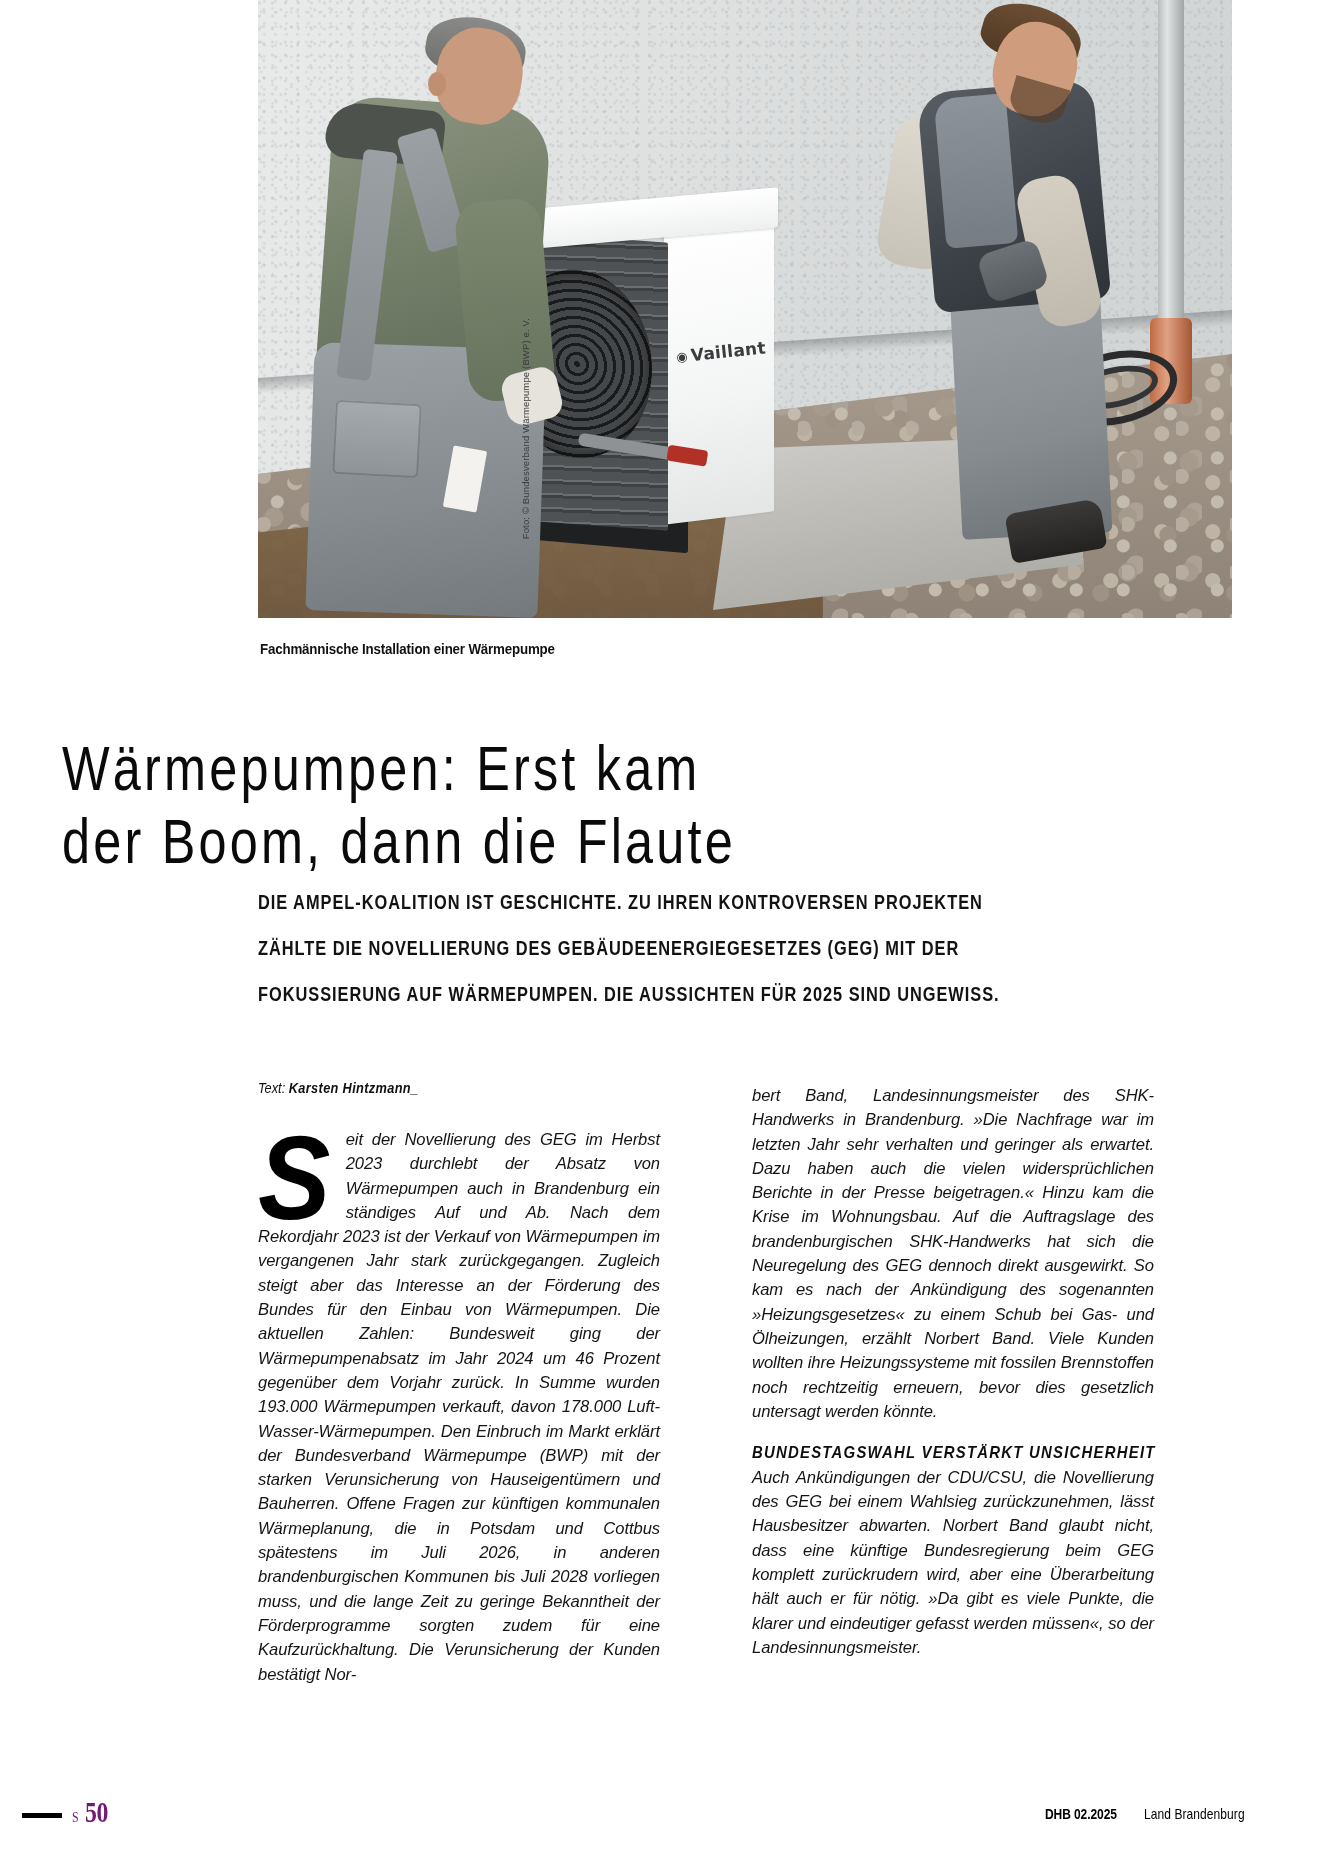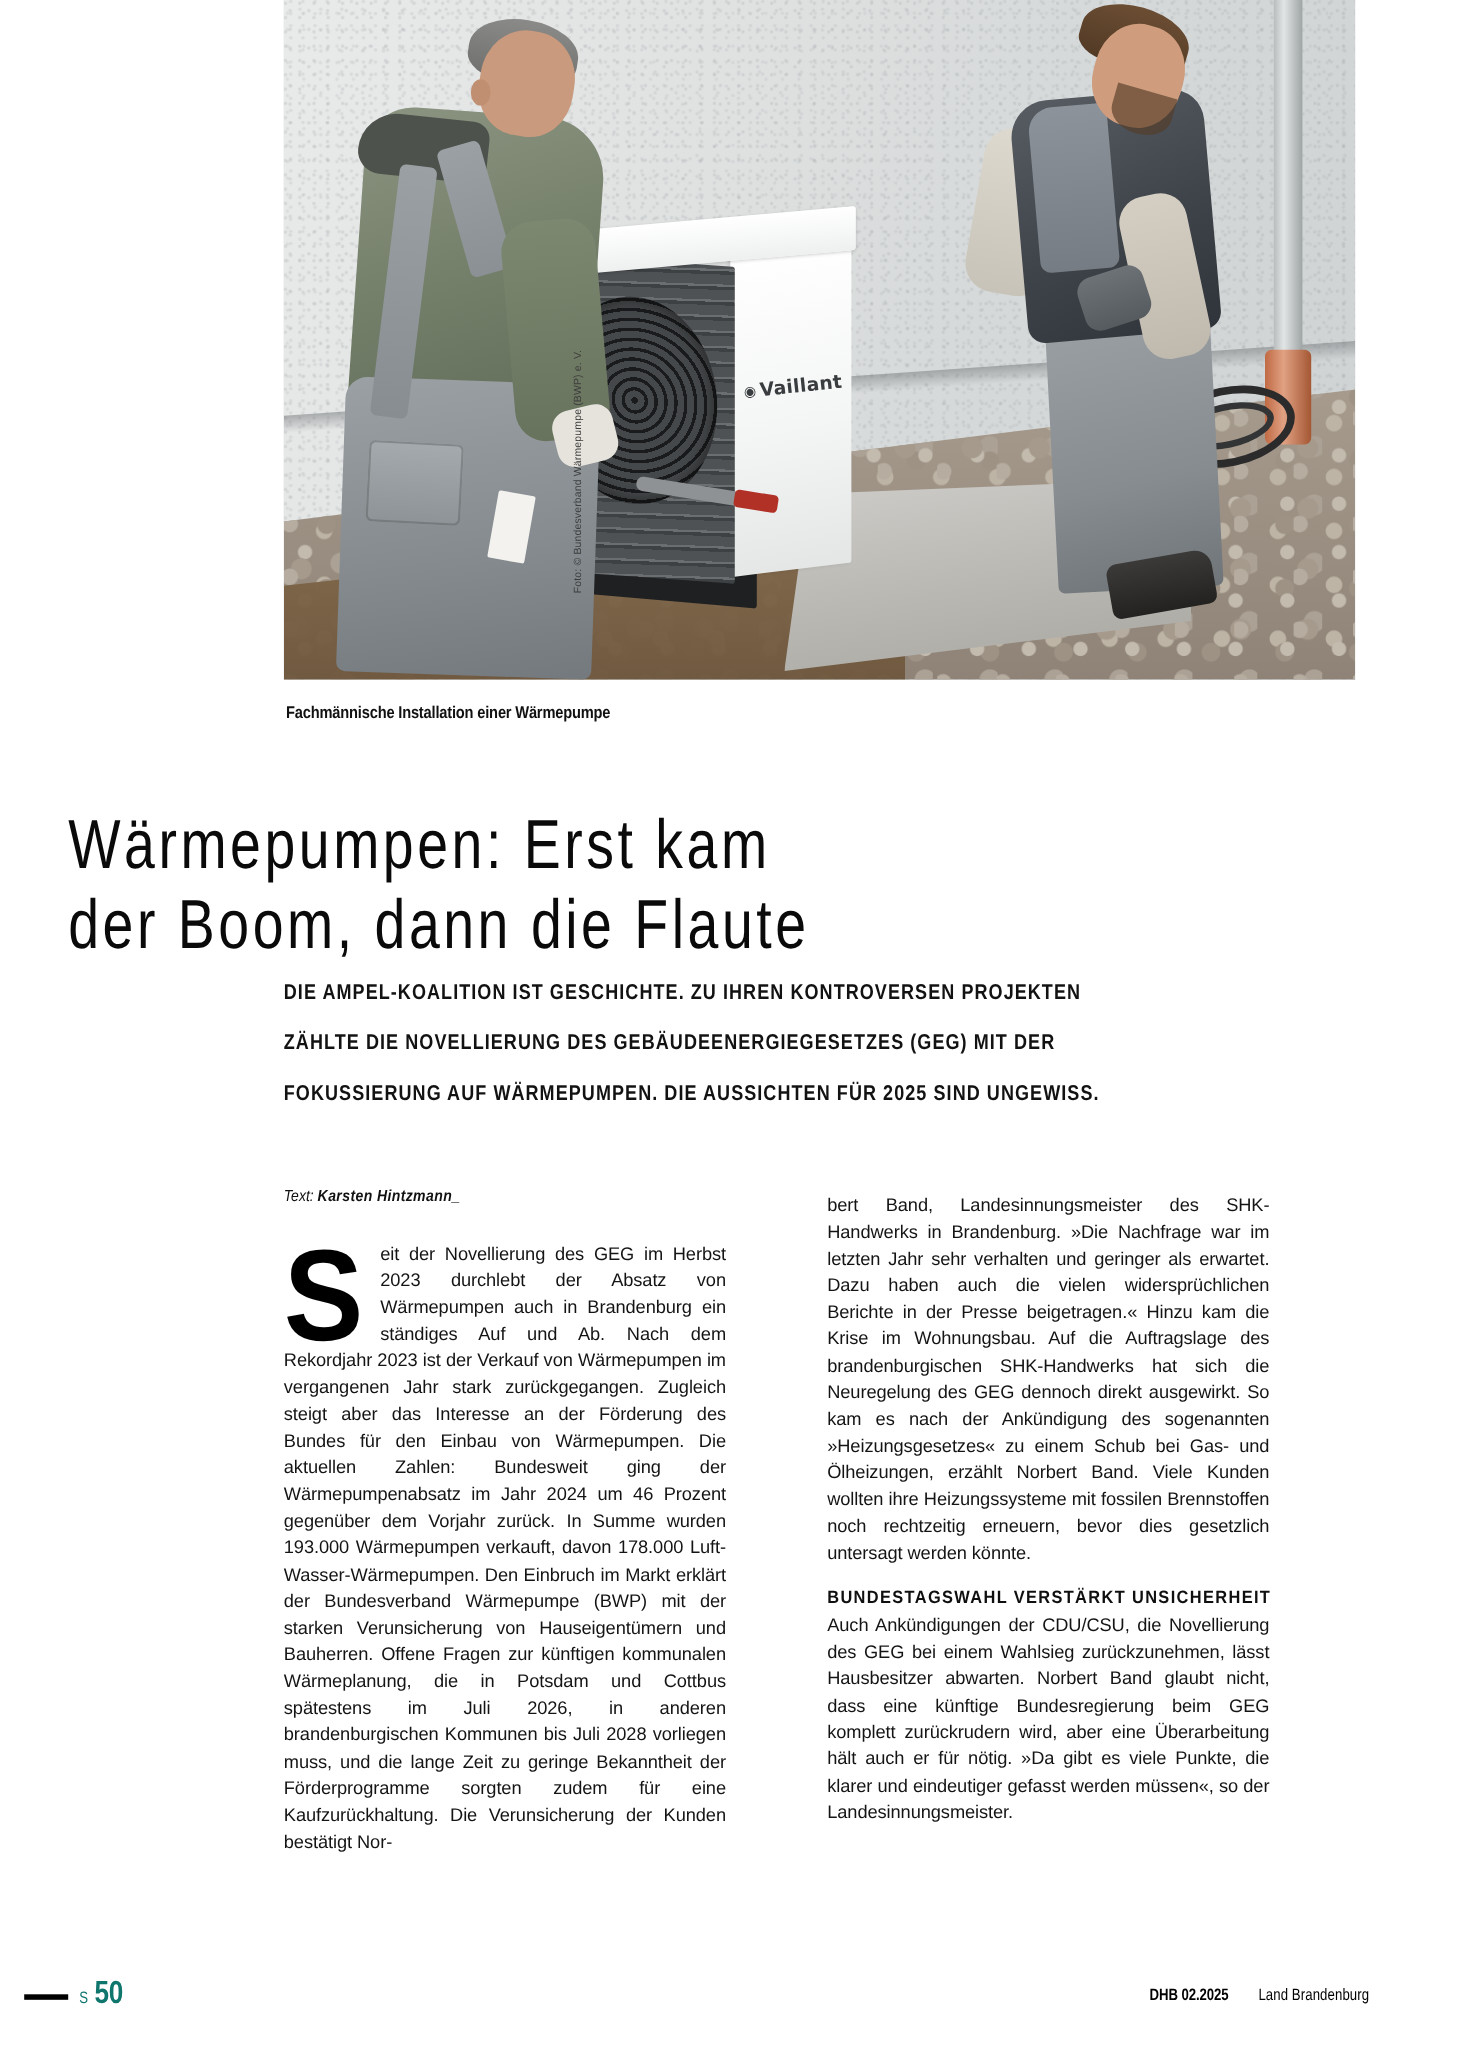--- a/index.html
+++ b/index.html
@@ -388,20 +388,21 @@
     top: 1128px;
     width: 402px;
     font-family: "Liberation Sans", sans-serif;
     font-size: 16.6px;
     line-height: 1.465;
     text-align: justify;
     color: #141414;
     letter-spacing: -0.08px;
     -webkit-hyphens: none;
     hyphens: none;
+    font-style: italic;
   }
   .col p { margin: 0; }
   .col-left  { left: 258px; }
   .col-right { left: 752px; top: 1084px; }
 
   .dropcap {
     float: left;
     font-family: "Liberation Sans", sans-serif;
     font-weight: 700;
     font-size: 118px;
@@ -432,22 +433,22 @@
     left: 22px;
     top: 1813px;
     width: 40px;
     height: 5px;
     background: #000;
   }
   .footer-left {
     position: absolute;
     left: 72px;
     top: 1796px;
-    font-family: Liberation Sans, sans-serif;
-    color: #0f766e;
+    font-family: Liberation Serif, serif;
+    color: #701a75;
     white-space: nowrap;
   }
   .footer-left .pg-s {
     font-size: 15px;
     letter-spacing: .4px;
     transform: scaleX(.8);
     display: inline-block;
     transform-origin: left center;
   }
   .footer-left .pg-num {

